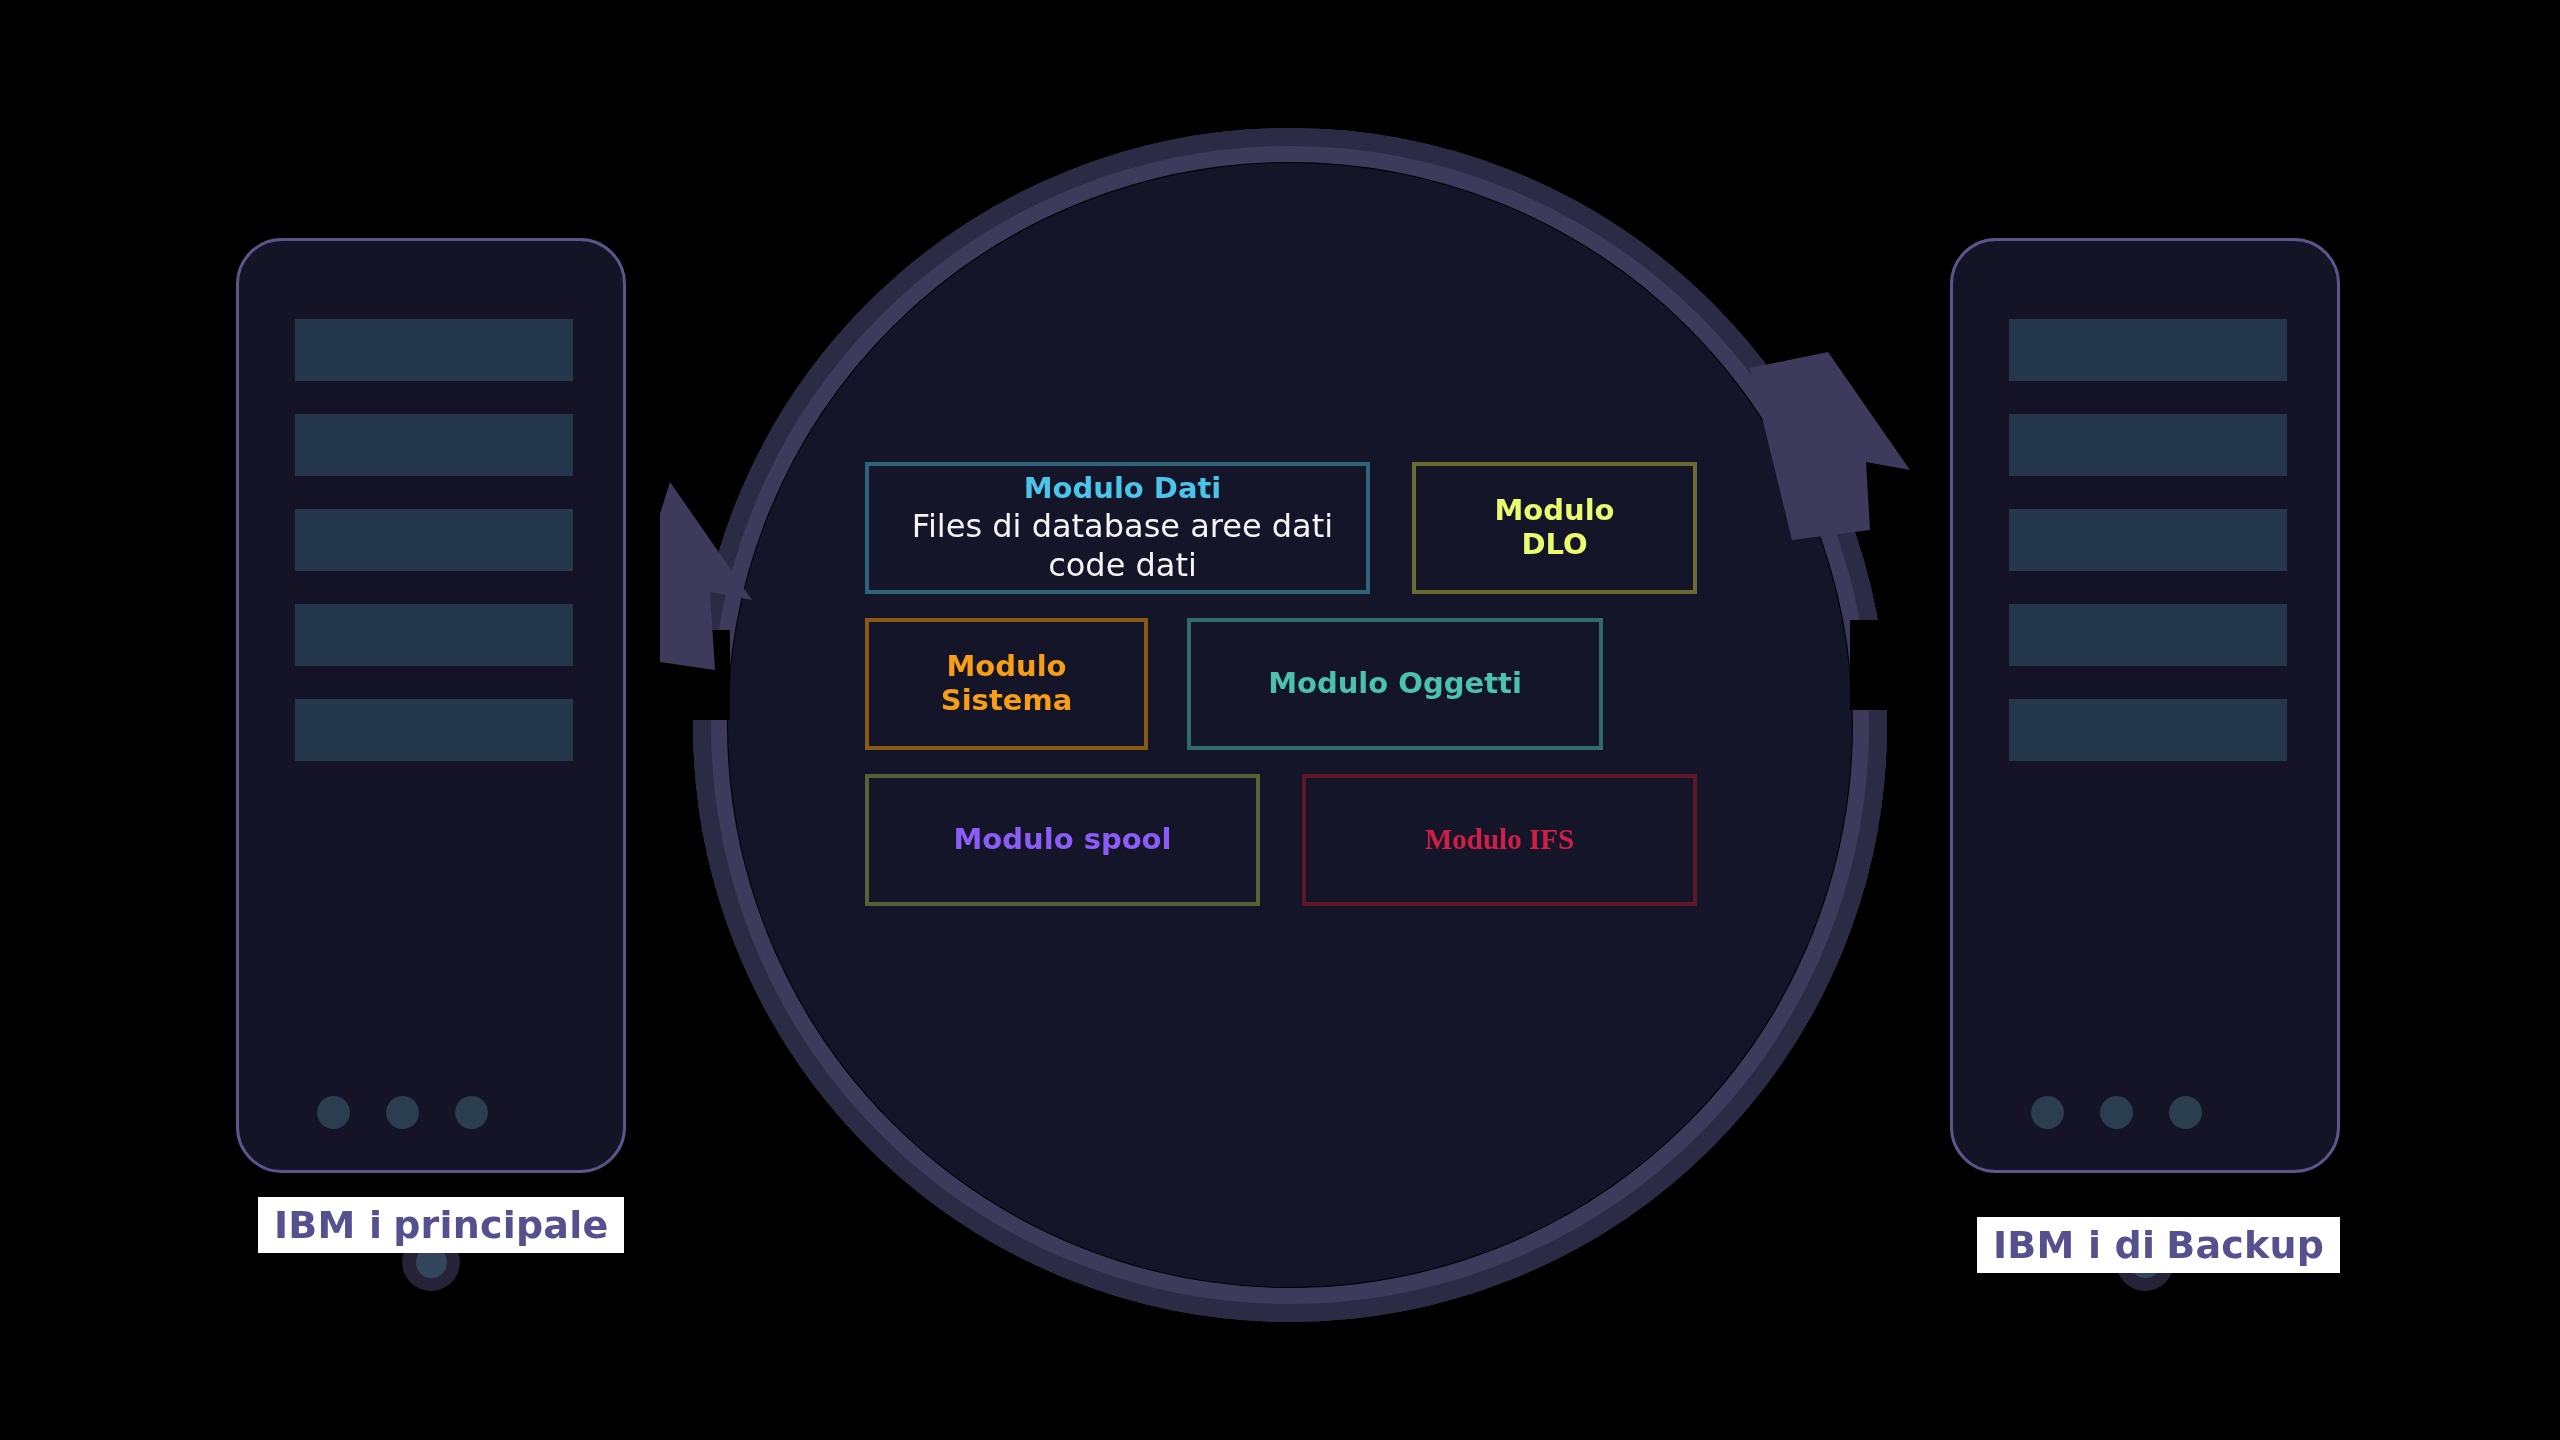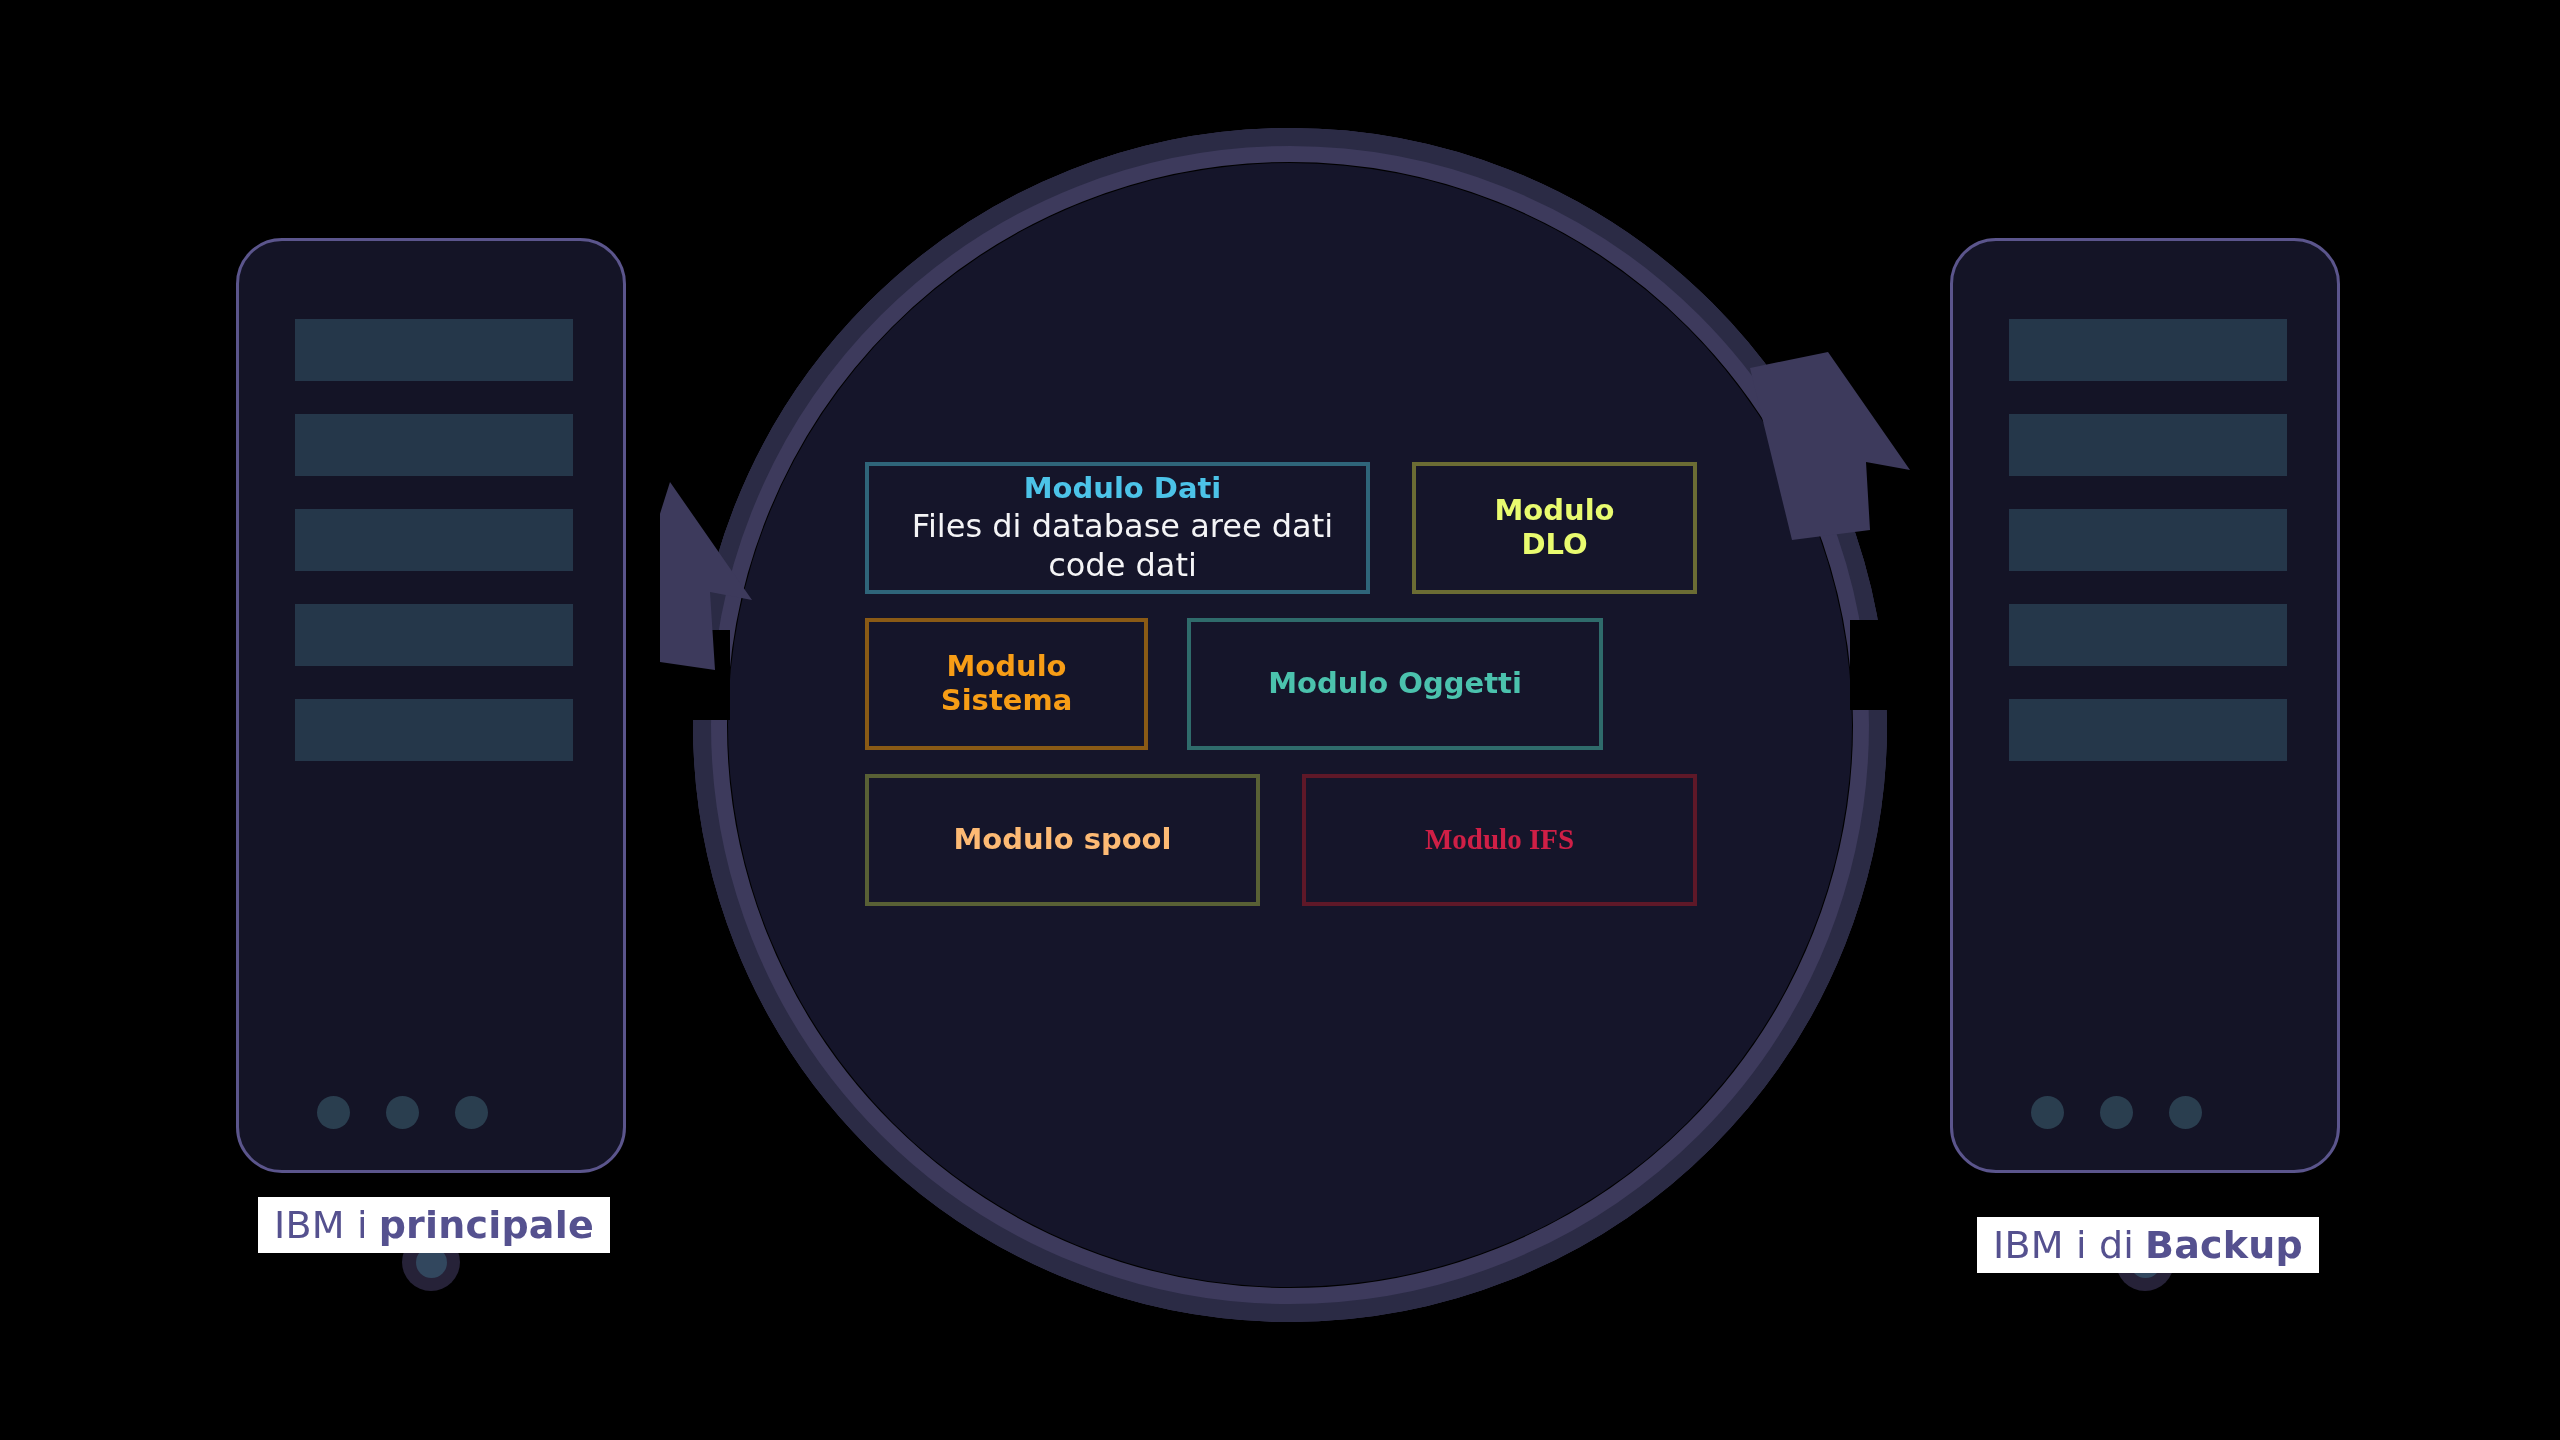--- a/index.html
+++ b/index.html
@@ -97,21 +97,21 @@
     justify-content: center;
     padding: 0 16px;
     box-sizing: border-box;
     white-space: nowrap;
     color: #55518f;
     font-size: 38px;
     letter-spacing: 0.2px;
   }
   .plate.left  { left: 258px; }
   .plate.right { left: 1977px; margin-top: 20px; }
-  .plate .light { font-weight: 400; }
+  .plate .light { font-weight: 700; }
   .plate .bold  { font-weight: 700; margin-left: 11px; }
 
   
   .ring-svg {
     position: absolute;
     left: 660px;
     top: 110px;
     width: 1260px;
     height: 1230px;
   }
@@ -199,21 +199,21 @@
       <div class="box b-sistema" style="border-color: rgb(138, 90, 21);">
         <div class="title" style="color: rgb(247, 157, 22);">Modulo<br>Sistema</div>
       </div>
       <div class="box b-oggetti" style="border-color: rgb(47, 107, 107);">
         <div class="title" style="color: rgb(75, 194, 173);">Modulo Oggetti</div>
       </div>
     </div>
 
     <div class="row">
       <div class="box b-spool" style="border-color: rgb(88, 96, 53);">
-        <div class="title" style="color: #fdba74;">Modulo spool</div>
+        <div class="title" style="color: #8b5cf6;">Modulo spool</div>
       </div>
       <div class="box b-ifs" style="border-color: rgb(94, 24, 40);">
         <div class="title" style="color: rgb(207, 31, 70);">Modulo IFS</div>
       </div>
     </div>
 
   </div>
 
   <div class="tower left">
     <div class="bays">

